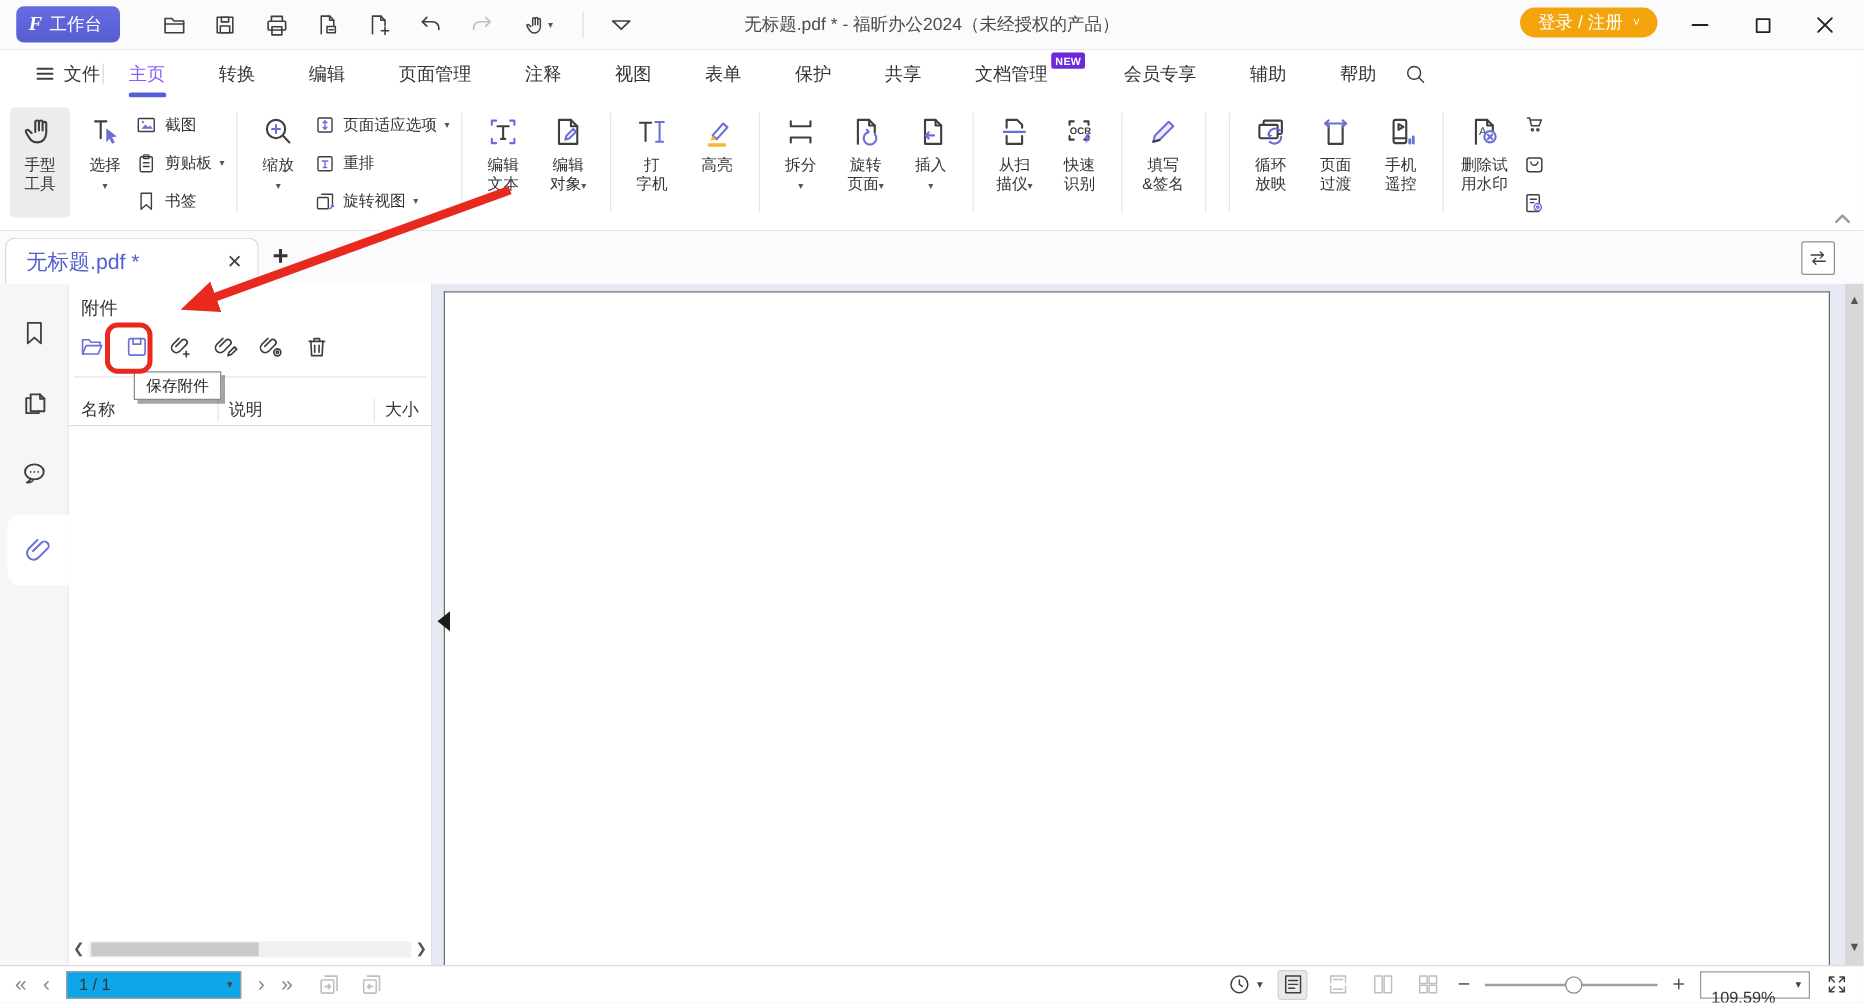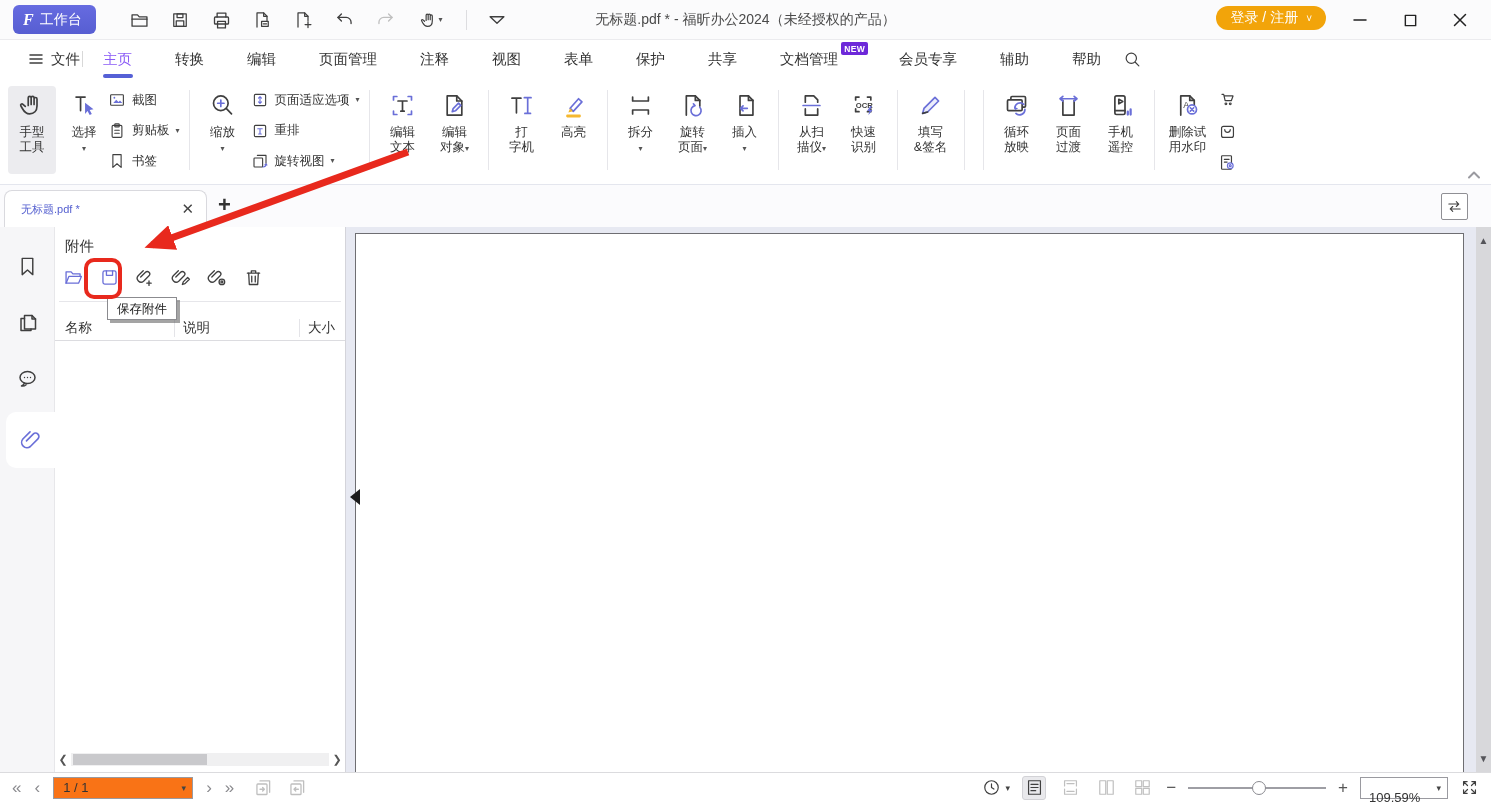--- a/index.html
+++ b/index.html
@@ -45,21 +45,21 @@
   .car { font-size:8px; color:#555; line-height:8px; }
   .rcol { display:flex; flex-direction:column; justify-content:space-between; padding:5px 0 4px; }
   .rrow { display:flex; align-items:center; gap:6px; font-size:12.5px; color:#333; cursor:pointer; white-space:nowrap; }
   .rstack { display:flex; flex-direction:column; justify-content:space-between; padding:4px 2px 2px; }
   .rstack .qbtn { cursor:pointer; }
   .ribbon-collapse { position:absolute; right:10px; bottom:4px; cursor:pointer; }
 
   
   .tabbar { position:absolute; left:0; top:185px; width:1491px; height:42px; background:#fbfbfd; }
   .doc-tab { position:absolute; left:4px; bottom:0; width:203px; height:37px; background:#fff; border:1px solid #d9d9de; border-bottom:none; border-radius:8px 8px 0 0; display:flex; align-items:center; padding:0 10px 0 16px; cursor:pointer; }
-  .doc-tab .ttl { flex:1; font-size:11px; color:#5560d0; white-space:nowrap; overflow:hidden; }
+  .doc-tab .ttl { flex:1; font-size:17px; color:#5560d0; white-space:nowrap; overflow:hidden; }
   .tab-close { font-size:15px; color:#444; cursor:pointer; padding:0 2px; }
   .tab-add { position:absolute; left:218px; top:9px; font-size:22px; font-weight:bold; color:#333; cursor:pointer; line-height:22px; }
   .swap-btn { position:absolute; right:23px; top:8px; width:27px; height:27px; border:1px solid #8f8f94; border-radius:2px; background:#fff; display:flex; align-items:center; justify-content:center; cursor:pointer; }
 
   
   .content { position:absolute; left:0; top:227px; width:1491px; height:545px; display:flex; }
   .side { width:55px; background:#f6f6f8; border-right:1px solid #e7e7ea; position:relative; }
   .side .sicon { position:absolute; left:0; width:55px; display:flex; justify-content:center; cursor:pointer; }
   .side .active-tab { position:absolute; left:6px; top:185px; width:49px; height:56px; background:#fff; border-radius:10px 0 0 10px; display:flex; align-items:center; justify-content:center; cursor:pointer; }
 
@@ -86,21 +86,21 @@
   .page { position:absolute; left:9px; top:6px; right:12px; bottom:0; background:#fff; border:1px solid #6e6e72; border-bottom:none; }
   .panel-handle { position:absolute; left:4px; top:262px; width:0; height:0; border-top:8px solid transparent; border-bottom:8px solid transparent; border-right:10px solid #1c1c1c; cursor:pointer; }
 
   .vscroll { width:15px; background:#d8d8db; position:relative; }
   .vs-arrow { position:absolute; left:0; width:15px; text-align:center; font-size:10px; color:#55555a; cursor:pointer; }
 
   
   .statusbar { position:absolute; left:0; top:772px; width:1491px; height:30px; background:#fff; border-top:1px solid #dbdbde; display:flex; align-items:center; padding:0 12px; }
   .sb-left { display:flex; align-items:center; gap:13px; }
   .sb-nav { font-size:17px; color:#8a8a8e; cursor:pointer; line-height:18px; }
-  .page-combo { width:140px; height:22px; border:1px solid #9a9aa0; display:flex; align-items:center; padding:0 6px 0 9px; font-size:13px; cursor:pointer; background:#f97316; }
+  .page-combo { width:140px; height:22px; border:1px solid #9a9aa0; display:flex; align-items:center; padding:0 6px 0 9px; font-size:13px; cursor:pointer; background:#0ea5e9; }
   .page-combo .val { flex:1; }
   .combo-car { font-size:9px; color:#444; }
   .sb-right { margin-left:auto; display:flex; align-items:center; gap:12px; }
   .lay-btn { width:24px; height:24px; display:flex; align-items:center; justify-content:center; border-radius:3px; cursor:pointer; }
   .lay-btn.active { background:#e9e9ec; border:1px solid #d2d2d6; }
   .zoom-sign { font-size:17px; color:#555; cursor:pointer; line-height:16px; }
   .zoom-slider { width:138px; height:14px; position:relative; cursor:pointer; }
   .zs-track { position:absolute; left:0; right:0; top:6px; height:2px; background:#9e9ea4; }
   .zs-thumb { position:absolute; left:46%; top:0; width:14px; height:14px; border-radius:50%; background:#fff; border:1.5px solid #8a8a90; cursor:grab; }
   .zoom-combo { width:88px; height:22px; border:1px solid #9a9aa0; display:flex; align-items:center; padding:0 6px 0 8px; font-size:13px; background:#fff; cursor:pointer; }

